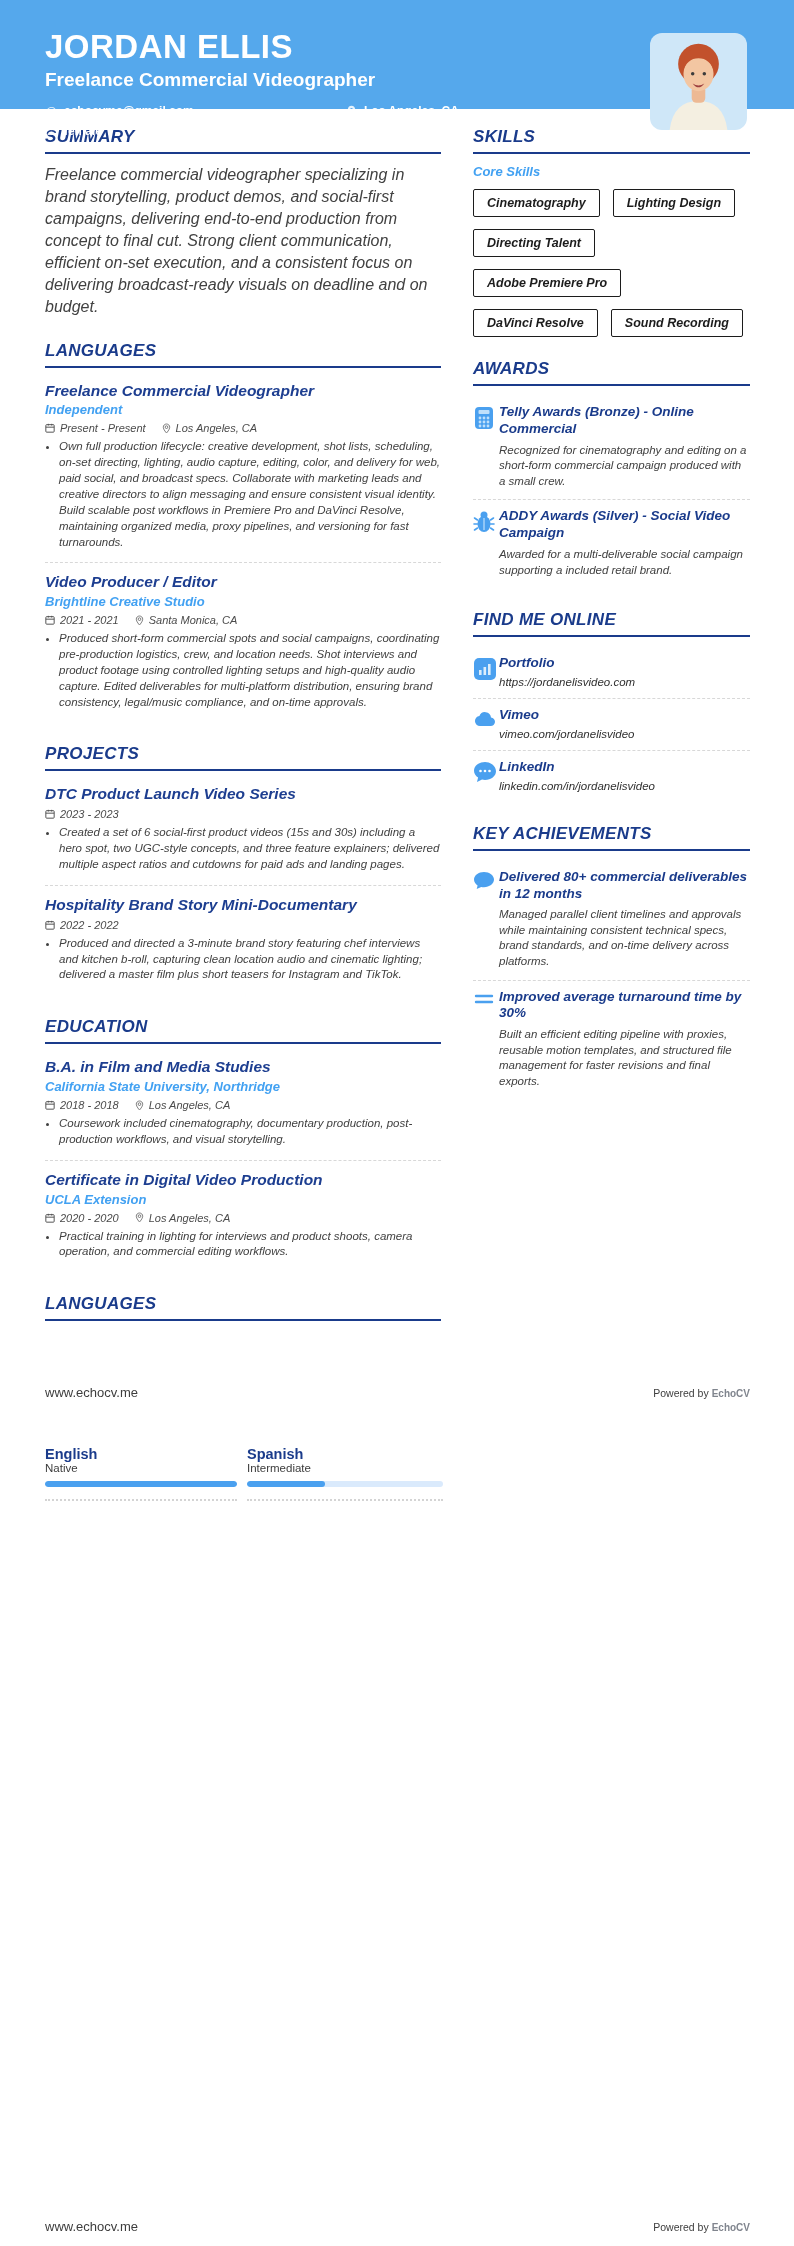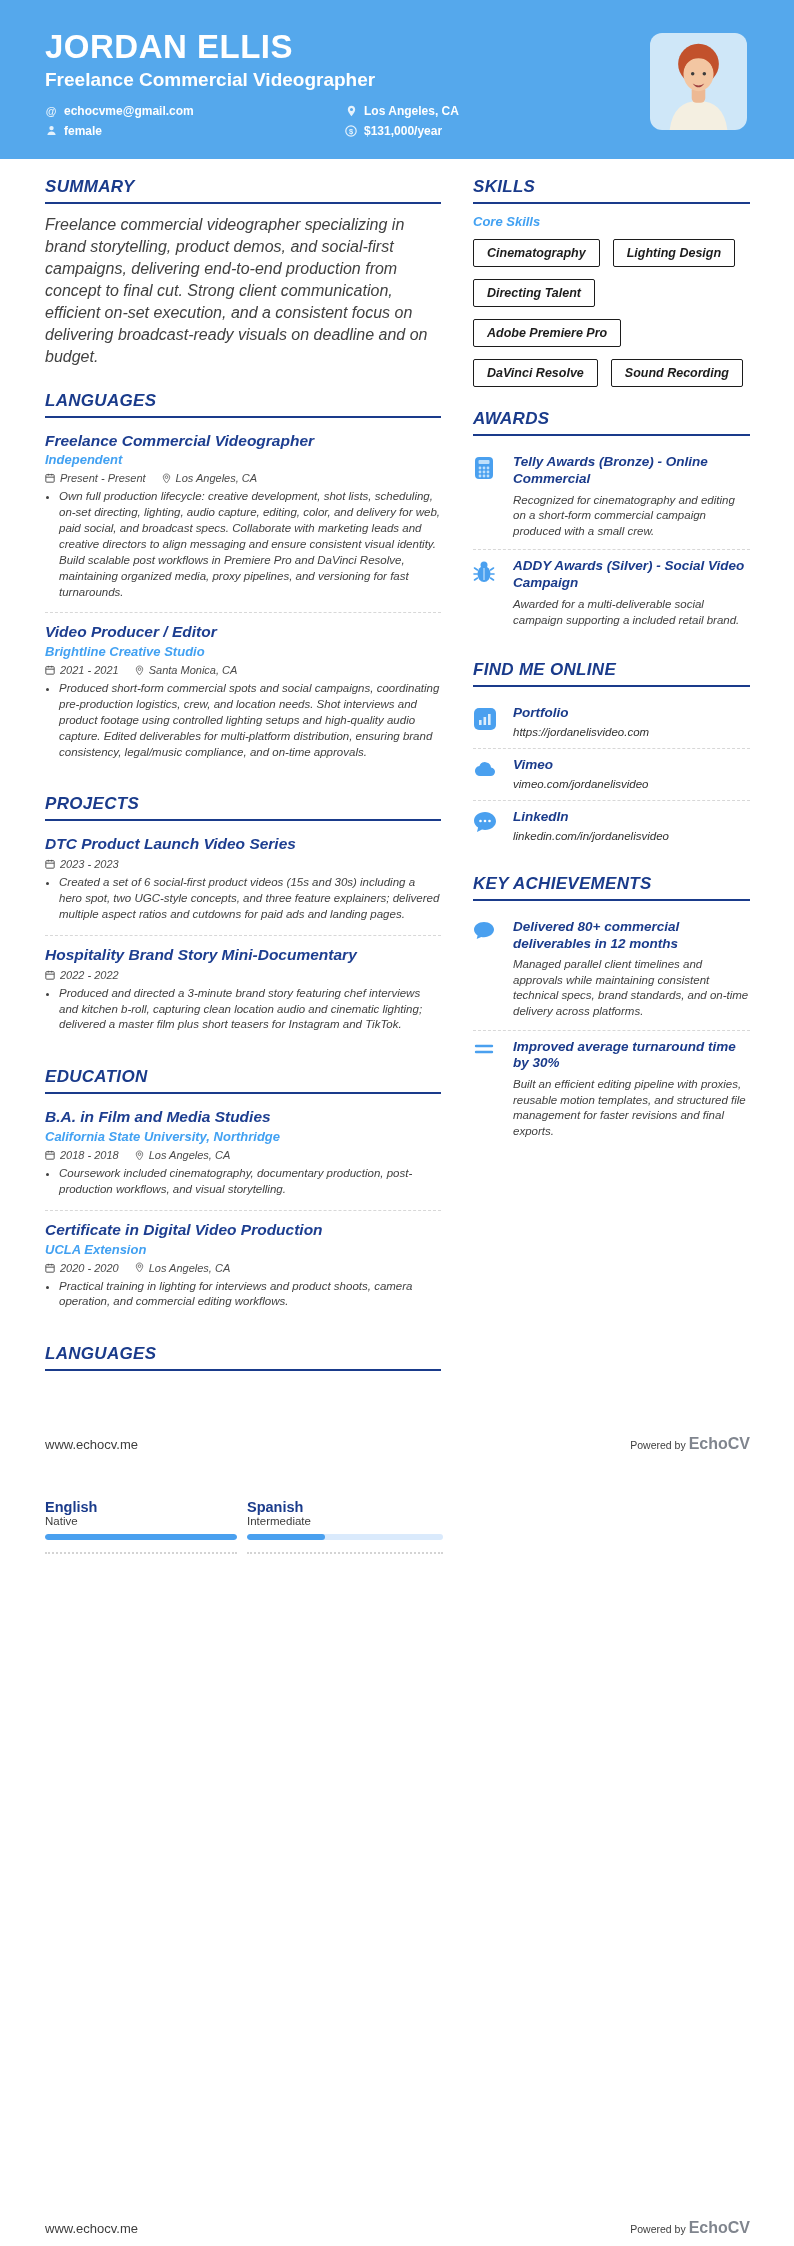--- a/index.html
+++ b/index.html
@@ -4,21 +4,21 @@
 <style>
   * { margin:0; padding:0; box-sizing:border-box; }
   html,body { background:#ffffff; }
   body {
     width:794px; height:2246px; position:relative;
     font-family:"Liberation Sans","DejaVu Sans",sans-serif;
     color:#3f3f3f; overflow:hidden;
   }
   
   .header {
-    background:#55a8ec; color:#ffffff; height:159px;
+    background:#55a8ec; color:#ffffff; height:109px;
     padding:30px 44px 0 45px; position:relative;
   }
   .name { font-size:33px; font-weight:800; letter-spacing:0.5px; line-height:1.05; }
   .headline { font-size:19px; font-weight:700; margin-top:4px; }
   .contact-grid {
     margin-top:10px; display:grid; grid-template-columns:300px auto;
     grid-auto-rows:20px; font-size:12px; font-weight:700; width:560px;
   }
   .contact-item { display:flex; align-items:center; gap:7px; }
   .contact-item .cicon { width:12px; height:12px; display:inline-flex; align-items:center; justify-content:center; font-size:11px; opacity:.85; }
@@ -44,32 +44,32 @@
   ul.bullets { margin:5px 0 0 14px; }
   ul.bullets li { font-size:11.5px; line-height:1.38; color:#414141; margin-bottom:2px; }
   
   .skills-group-label { color:#42a1f2; font-size:13px; font-weight:800; margin:2px 0 10px; }
   .chips { display:flex; flex-wrap:wrap; gap:12px 13px;align-items:center; }
   .chip {
     border:1.5px solid #1c1c1c; background:#fff; color:#1c1c1c;
     font-size:12.5px; font-weight:700; padding:6px 13px; border-radius:2px; white-space:nowrap;
   }
   
-  .icon-row { display:flex; gap:14px; padding:8px 0 10px; }
+  .icon-row { display:flex; padding:8px 0 10px; }
   .icon-row + .icon-row { border-top:1.5px dashed #d8d8d8; }
   .icon-cell { width:26px; flex:none; padding-top:2px; }
   .row-title { color:#1a3b8b; font-size:13.5px; font-weight:800; line-height:1.25; }
   .row-desc { font-size:11.5px; line-height:1.35; color:#414141; margin-top:5px; }
   .row-url { font-size:11.5px; color:#303030; margin-top:4px; }
   
   .footer-row { display:flex; justify-content:space-between; align-items:baseline; padding:0 44px 0 45px; }
   .footer-row.first { margin-top:42px; }
   .site-link { font-size:13px; color:#3d3d3d; }
   .powered { font-size:10.5px; color:#3d3d3d; }
-  .powered .brand { font-size:16px; color:#80858e; font-weight:600; margin-left:3px; }
+  .powered .brand { font-size:10px; color:#80858e; font-weight:600; margin-left:3px; }
   
   .lang-grid { display:grid; grid-template-columns:192px 196px; gap:0 10px; padding-left:45px; margin-top:46px; }
   .lang-head { display:flex; justify-content:space-between; align-items:baseline;flex-direction:column; }
   .lang-name { color:#1a3b8b; font-size:14.5px; font-weight:800; }
   .lang-level { font-size:11.5px; color:#3c3c3c; }
   .lang-bar { height:6px; background:#daeafc; border-radius:3px; margin-top:7px; overflow:hidden; }
   .lang-fill { height:100%; background:#4aa0ef; border-radius:3px; }
   .lang-dots { border-bottom:2px dotted #d4d4d4; margin-top:12px; }
   .footer-bottom { position:absolute; top:2219px; left:0; right:0; }
 </style>

